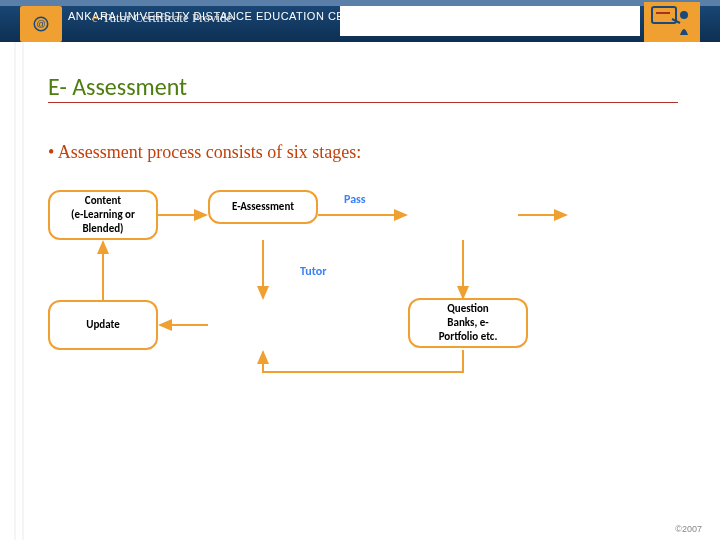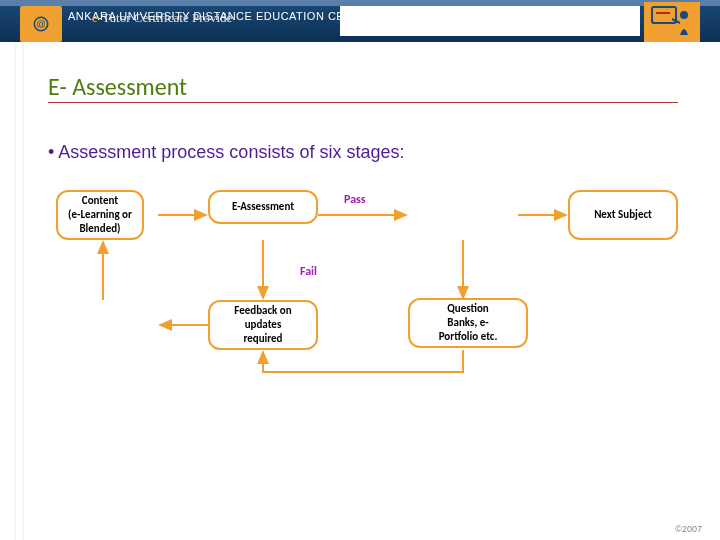--- a/index.html
+++ b/index.html
@@ -10,26 +10,26 @@
   .banner-left-block svg{width:18px;height:18px}
   .banner-logo-text{position:absolute;top:10px;left:68px;color:#fff;font-size:11px;letter-spacing:.5px}
   .banner-prog{position:absolute;top:10px;left:92px;color:#e8e8e8;font-size:13px;font-family:Georgia,serif}
   .banner-prog .et{color:#f0a030}
   .banner-center{position:absolute;top:12px;left:358px;color:#06255e;font-size:14px;font-weight:bold;background:#fff;height:18px;padding:0 4px}
   .banner-icon-person{position:absolute;top:2px;left:644px;width:56px;height:40px;background:#f0a030;display:flex;align-items:center;justify-content:center}
   
   .title{position:absolute;top:72px;left:48px;color:#4d7c0f;font-size:24px;font-family:Calibri,Arial,sans-serif}
   .title-underline{position:absolute;top:102px;left:48px;width:630px;height:1px;background:#b2332c}
   
-  .bullet{position:absolute;top:142px;left:48px;font-size:18px;font-family:Liberation Sans, sans-serif;color:#4c1d95}
+  .bullet{position:absolute;top:142px;left:48px;font-size:18px;font-family:Liberation Serif, serif;color:#c2410c}
   
   .flow{position:absolute;top:190px;left:48px;width:630px;height:200px}
   
   .node{position:absolute;border:2px solid #f0a030;border-radius:12px;background:#fff;display:flex;align-items:center;justify-content:center;text-align:center;font-size:11px;font-weight:bold;line-height:1.25;font-family:Calibri,Arial,sans-serif;padding:2px 4px;box-sizing:border-box}
-  .lbl{position:absolute;font-size:12px;font-weight:bold;font-family:Calibri,Arial,sans-serif;color:#a21caf}
+  .lbl{position:absolute;font-size:12px;font-weight:bold;font-family:Calibri,Arial,sans-serif;color:#3b82f6}
   
   .arrow{position:absolute;stroke:#f0a030;stroke-width:2;fill:none}
   .arrowhead{fill:#f0a030}
   
   .footer{position:absolute;bottom:6px;right:18px;font-size:9px;color:#888}
   
   .side{position:absolute;top:42px;width:2px;height:498px;background:rgba(0,0,0,.04)}
 </style>
 </head>
 <body>
@@ -61,45 +61,40 @@
 <div class="side" style="left:14px"></div>
 <div class="side" style="left:22px"></div>
 
 <div class="title">E- Assessment</div>
 <div class="title-underline"></div>
 
 <div class="bullet">• Assessment process consists of six stages:</div>
 
 <div class="flow">
 
-  <div class="node" style="top:0;left:8px;width:88px;height:50px">
+  <div class="node" style="top:0;left:0;width:110px;height:50px">
       <span style="white-space:pre-line">Content
 (e-Learning or
 Blended)</span>
     </div>
   <div class="node" style="top:0;left:160;width:110px;height:34px;left:160px">
       <span>E-Assessment</span>
     </div>
-  <div class="node" style="top:0;left:520px;width:110px;height:50px">
-      <span>Next Subject</span>
-    </div>
 
-  <div class="node" style="top:110px;left:160px;width:110px;height:50px">
-      <span style="white-space:pre-line">Feedback on
-updates
-required</span>
+  <div class="node" style="top:110px;left:0;width:110px;height:50px">
+      <span>Update</span>
     </div>
   <div class="node" style="top:108px;left:360px;width:120px;height:50px">
       <span style="white-space:pre-line">Question
 Banks, e-
 Portfolio etc.</span>
     </div>
 
   <div class="lbl" style="top:2px;left:296px">Pass</div>
-  <div class="lbl" style="top:74px;left:252px">Fail</div>
+  <div class="lbl" style="top:74px;left:252px">Tutor</div>
 
   <svg width="630" height="200" style="position:absolute;top:0;left:0">
     <defs>
       <marker id="ah" markerWidth="8" markerHeight="8" refX="6" refY="3" orient="auto">
         <path d="M0,0 L7,3 L0,6 Z" class="arrowhead"></path>
       </marker>
     </defs>
 
     <line x1="110" y1="25" x2="158" y2="25" class="arrow" marker-end="url(#ah)"></line>
 

